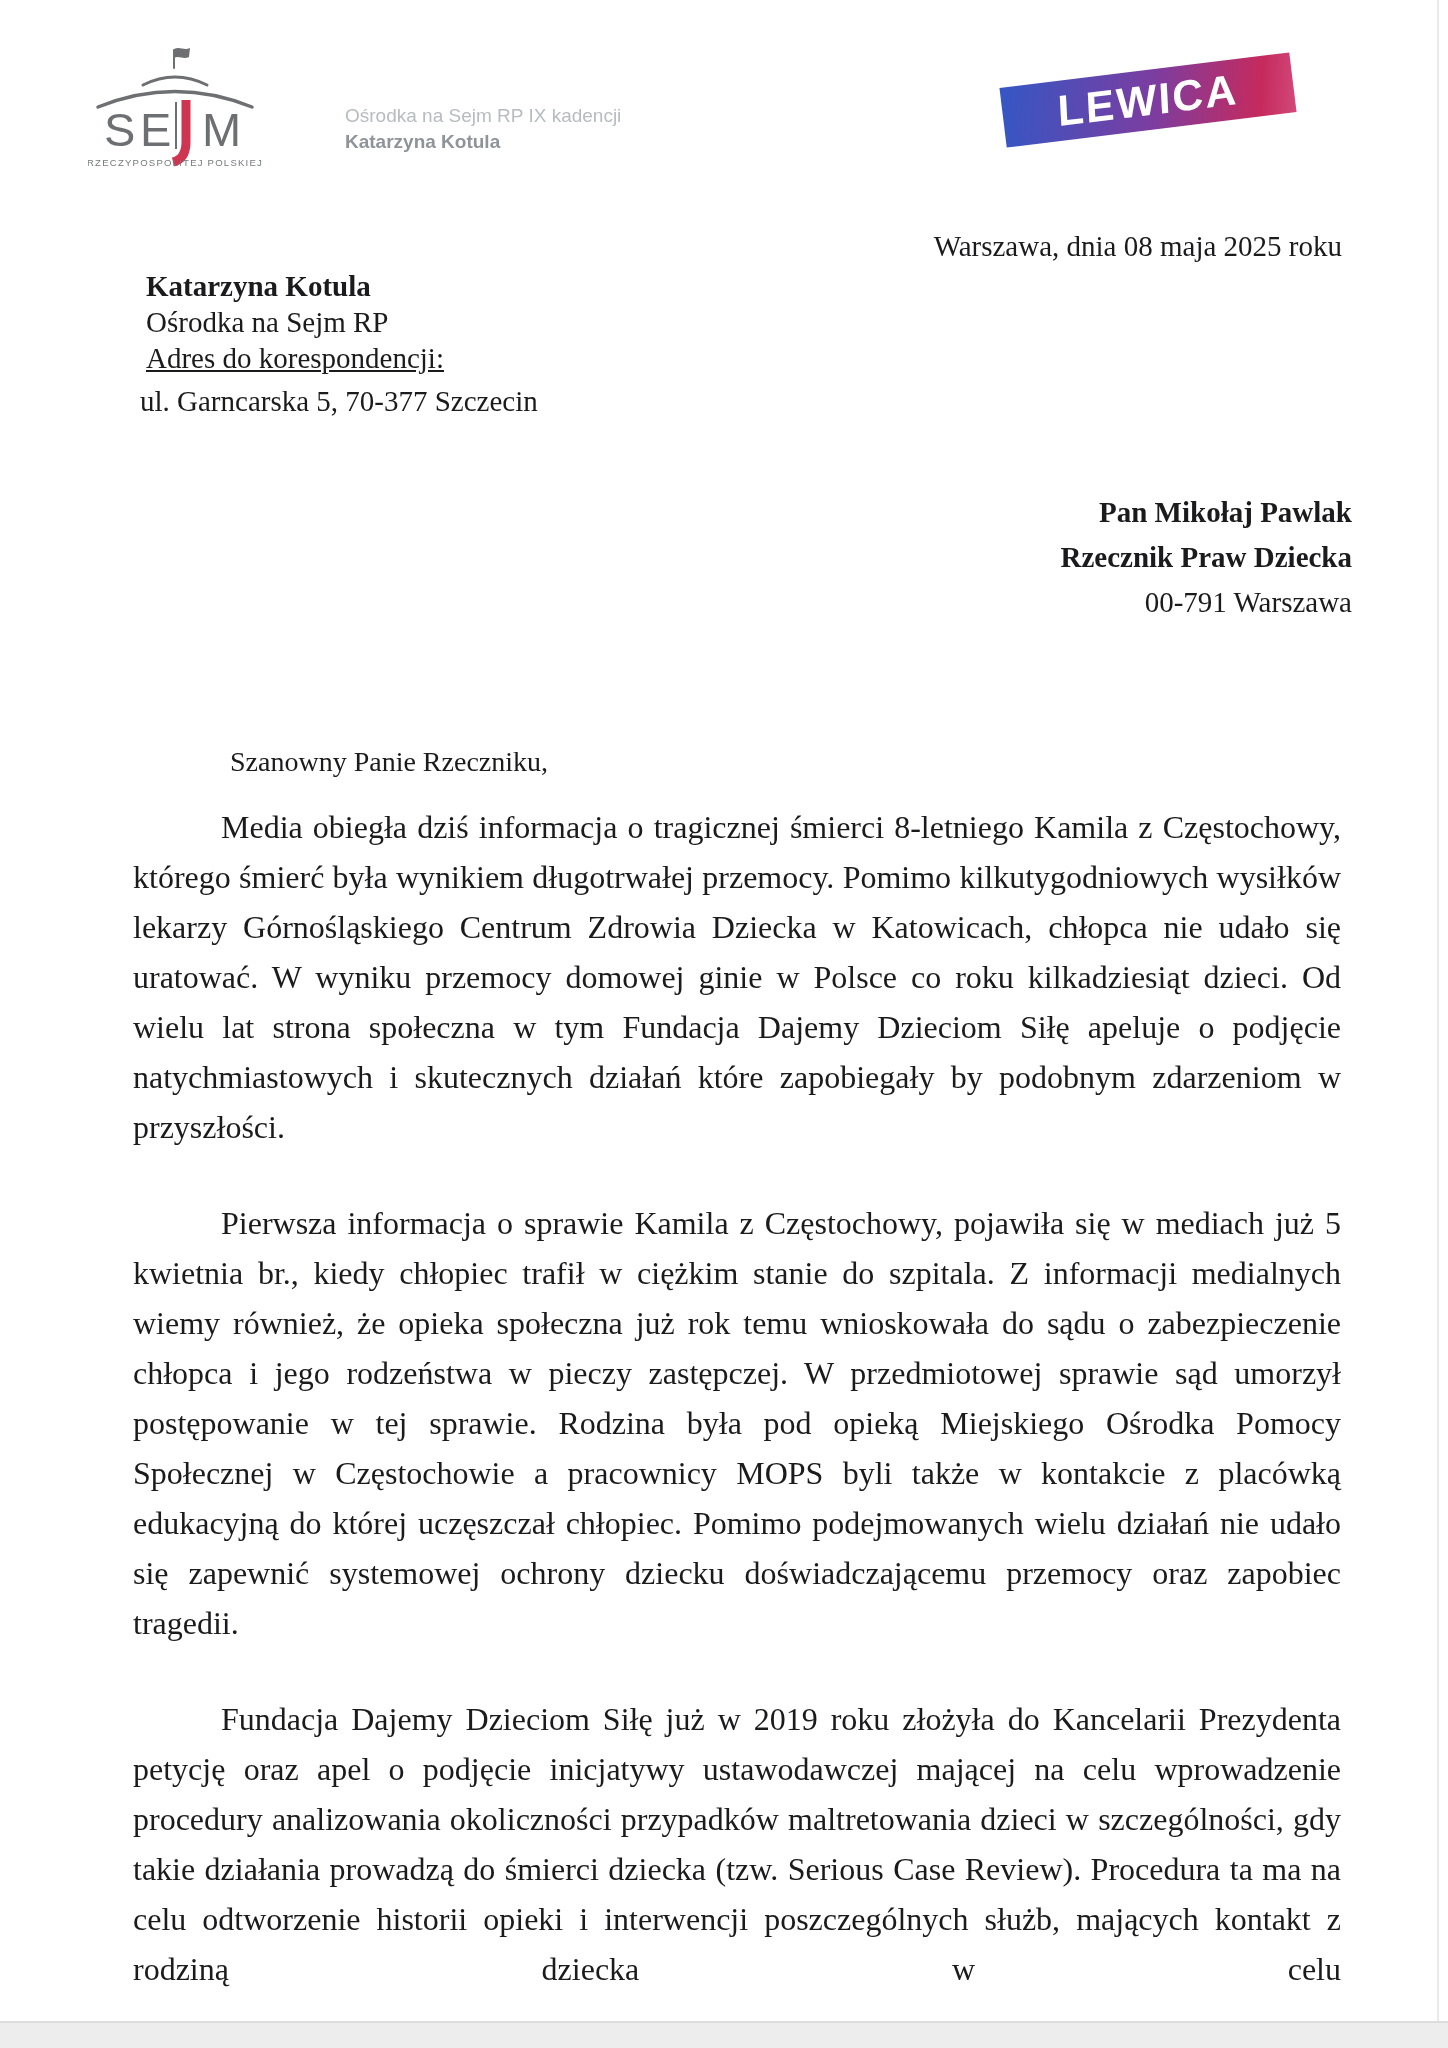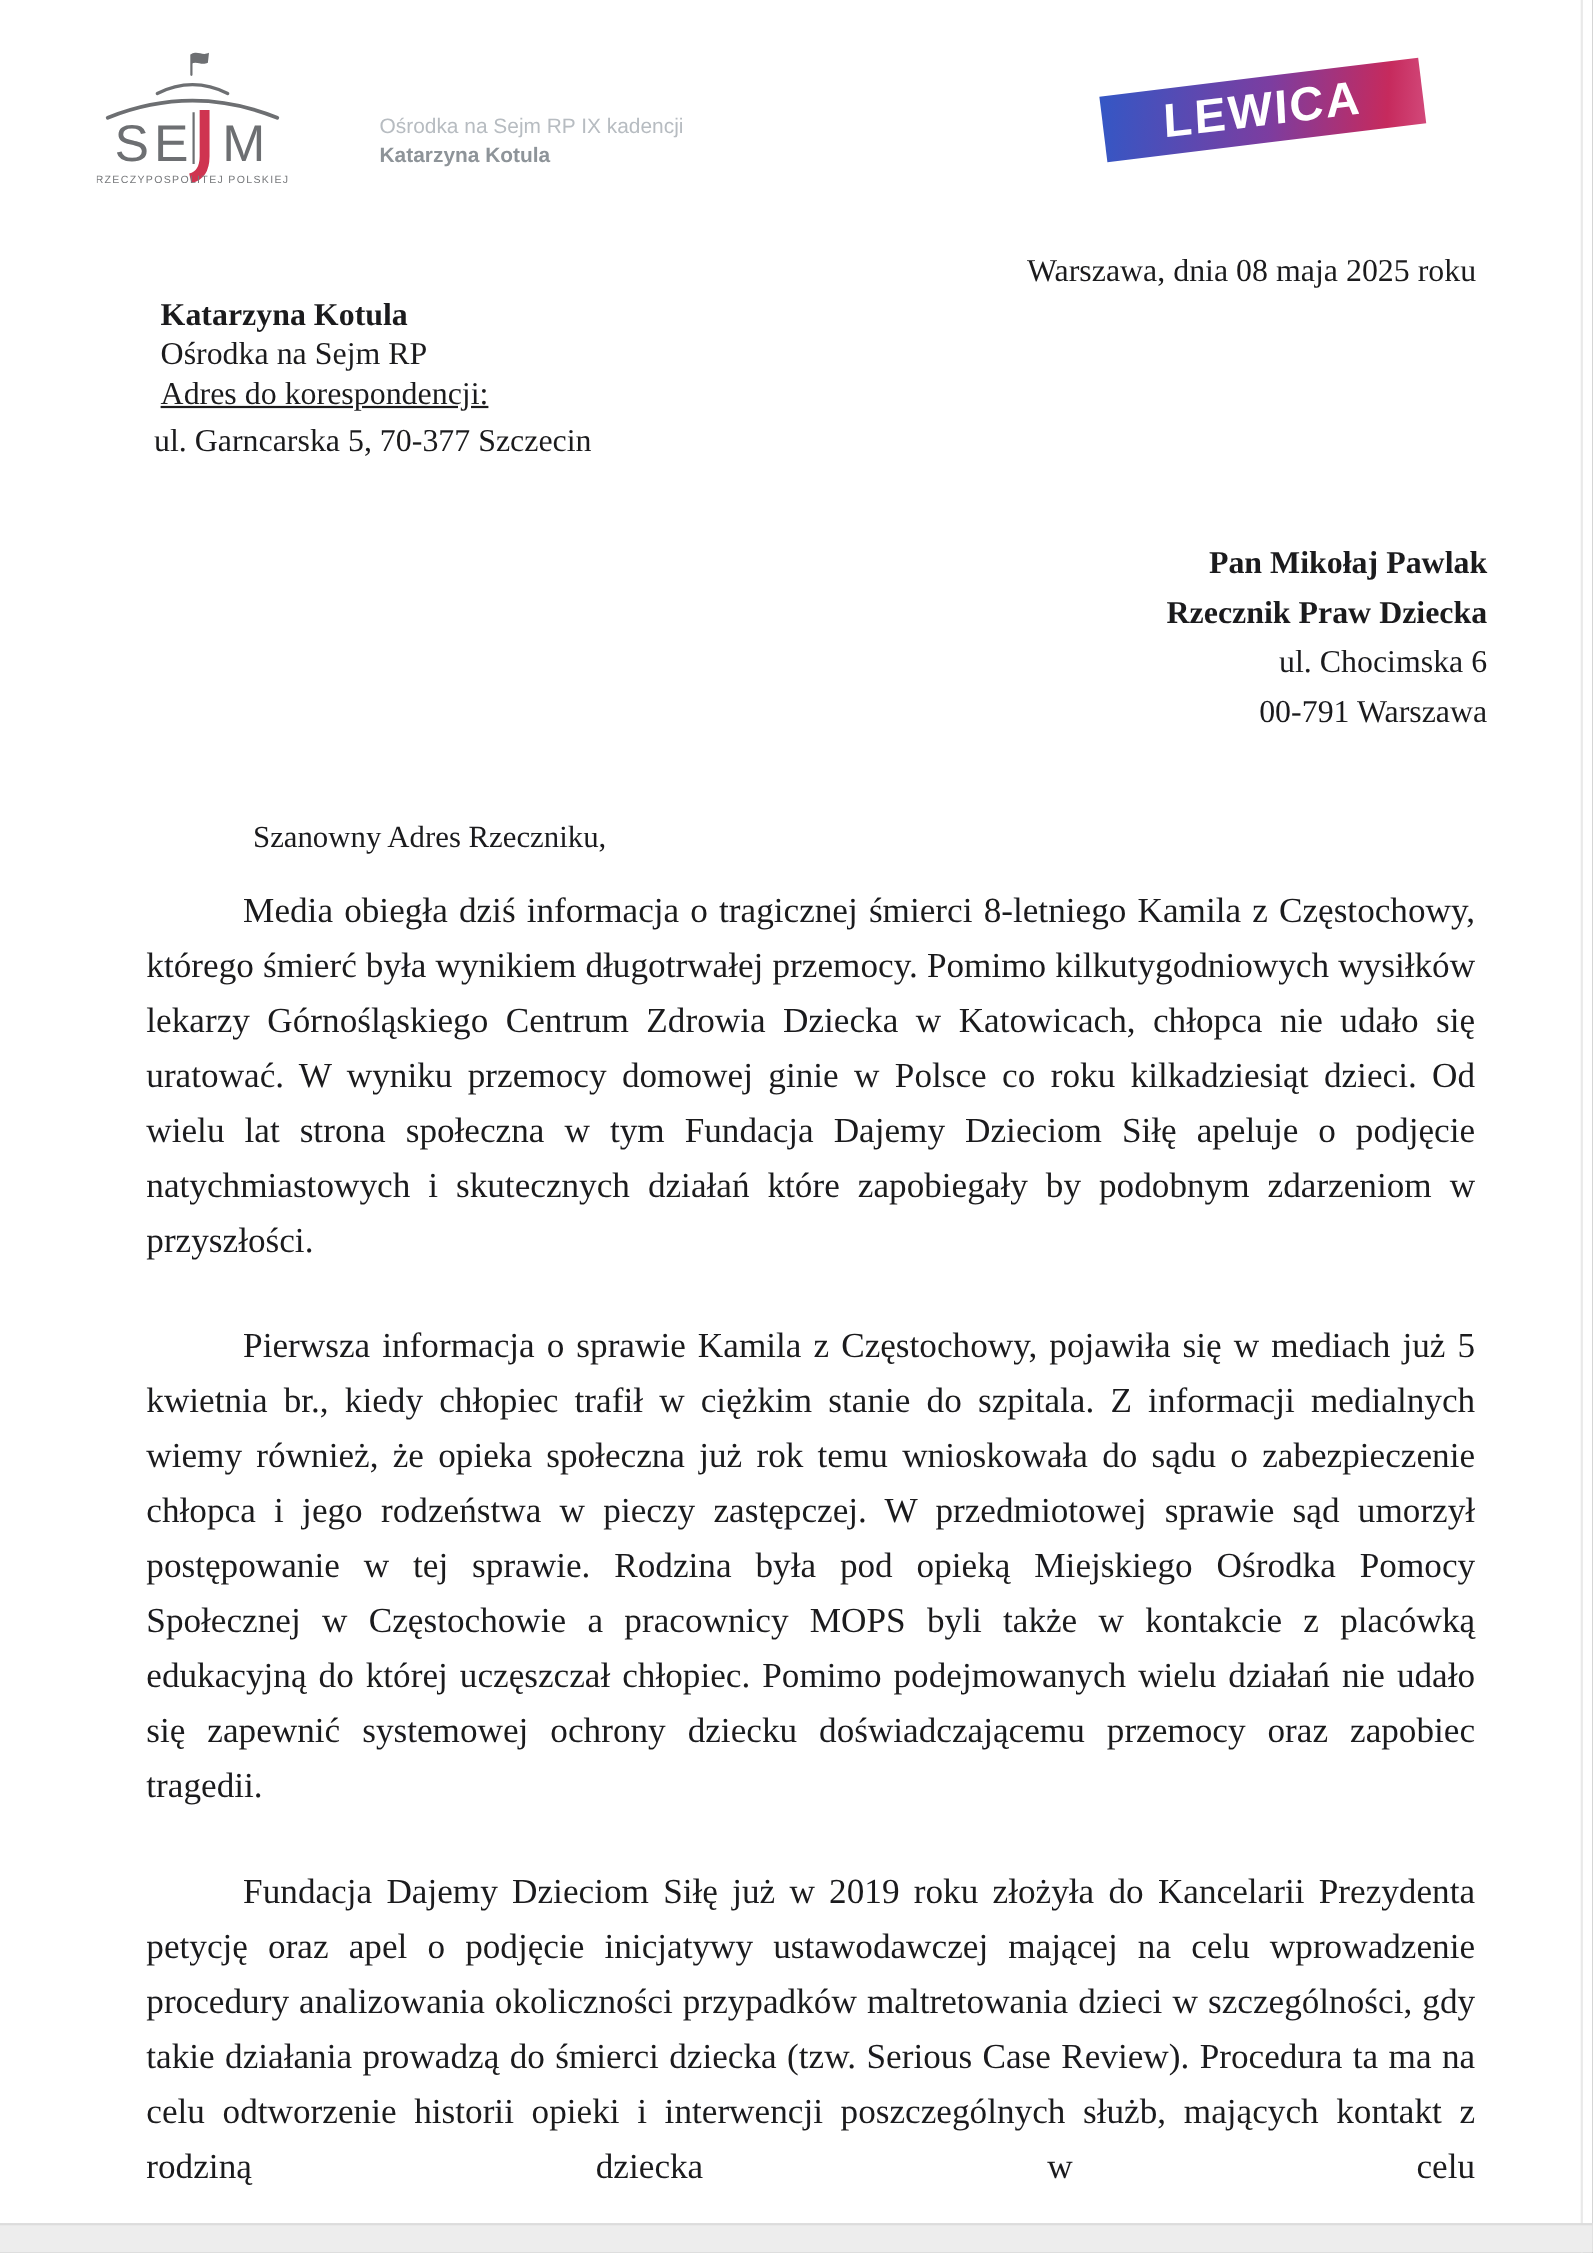--- a/index.html
+++ b/index.html
@@ -97,25 +97,24 @@
   <div class="sender">
     <div class="name">Katarzyna Kotula</div>
     <div class="role">Ośrodka na Sejm RP</div>
     <div class="addr-label">Adres do korespondencji:</div>
     <div class="addr">ul. Garncarska 5, 70-377 Szczecin</div>
   </div>
 
   <div class="recipient">
     <div class="name">Pan Mikołaj Pawlak</div>
     <div class="role">Rzecznik Praw Dziecka</div>
-    <div>ul. Chocimska 6</div>
     <div>00-791 Warszawa</div>
   </div>
 
-  <div class="salutation">Szanowny Adres Rzeczniku,</div>
+  <div class="salutation">Szanowny Panie Rzeczniku,</div>
 
   <div class="body-text">
     <p>Media obiegła dziś informacja o tragicznej śmierci 8-letniego Kamila z Częstochowy, którego śmierć była wynikiem długotrwałej przemocy. Pomimo kilkutygodniowych wysiłków lekarzy Górnośląskiego Centrum Zdrowia Dziecka w Katowicach, chłopca nie udało się uratować. W wyniku przemocy domowej ginie w Polsce co roku kilkadziesiąt dzieci. Od wielu lat strona społeczna w tym Fundacja Dajemy Dzieciom Siłę apeluje o podjęcie natychmiastowych i skutecznych działań które zapobiegały by podobnym zdarzeniom w przyszłości.</p>
     <p>Pierwsza informacja o sprawie Kamila z Częstochowy, pojawiła się w mediach już 5 kwietnia br., kiedy chłopiec trafił w ciężkim stanie do szpitala. Z informacji medialnych wiemy również, że opieka społeczna już rok temu wnioskowała do sądu o zabezpieczenie chłopca i jego rodzeństwa w pieczy zastępczej. W przedmiotowej sprawie sąd umorzył postępowanie w tej sprawie. Rodzina była pod opieką Miejskiego Ośrodka Pomocy Społecznej w Częstochowie a pracownicy MOPS byli także w kontakcie z placówką edukacyjną do której uczęszczał chłopiec. Pomimo podejmowanych wielu działań nie udało się zapewnić systemowej ochrony dziecku doświadczającemu przemocy oraz zapobiec tragedii.</p>
     <p class="cutoff">Fundacja Dajemy Dzieciom Siłę już w 2019 roku złożyła do Kancelarii Prezydenta petycję oraz apel o podjęcie inicjatywy ustawodawczej mającej na celu wprowadzenie procedury analizowania okoliczności przypadków maltretowania dzieci w szczególności, gdy takie działania prowadzą do śmierci dziecka (tzw. Serious Case Review). Procedura ta ma na celu odtworzenie historii opieki i interwencji poszczególnych służb, mających kontakt z rodziną dziecka w celu</p>
   </div>
 
   <div class="scan-edge-right"></div>
   <div class="scan-edge-bottom"></div>
 

